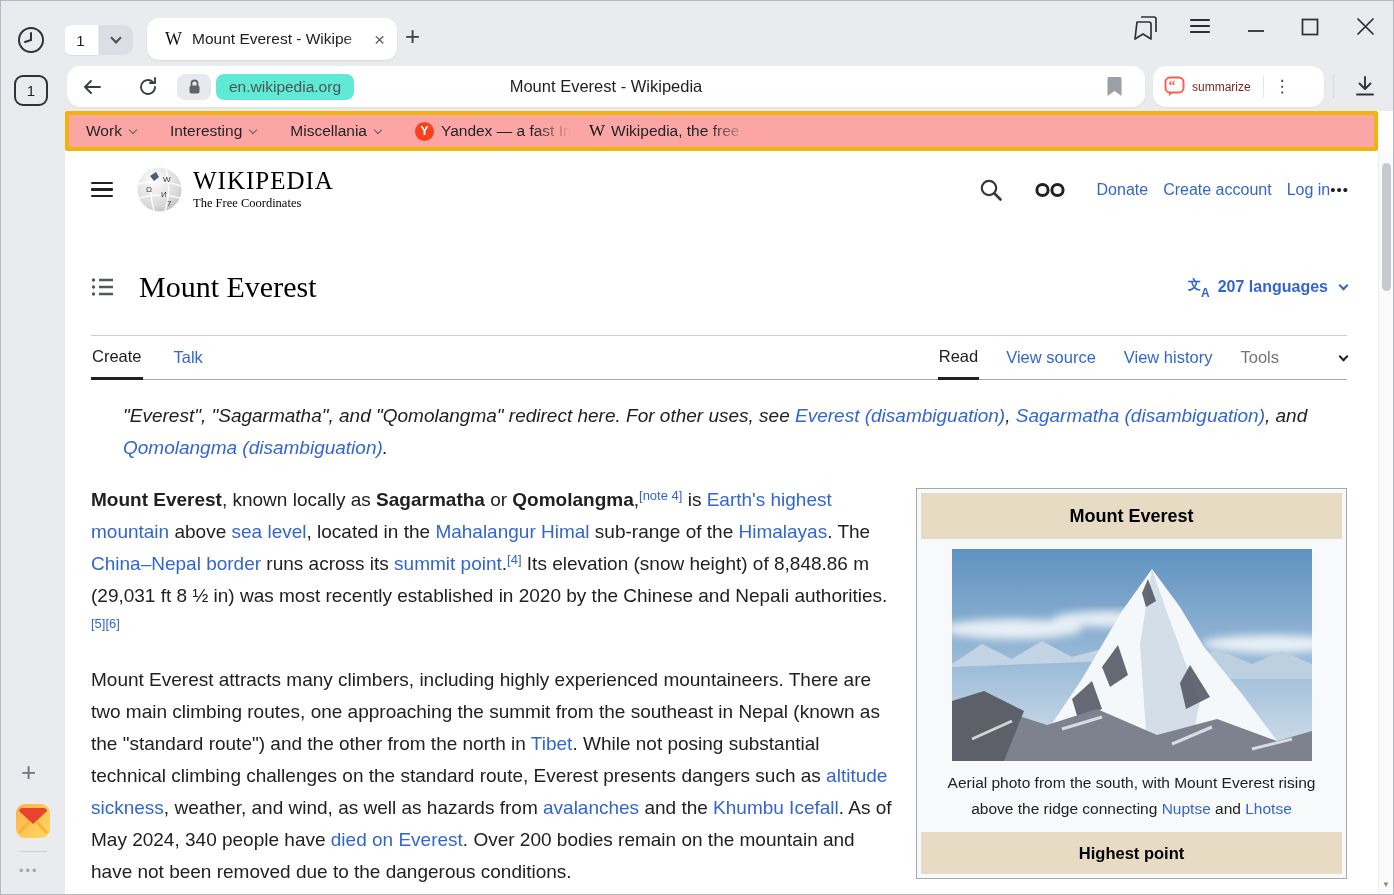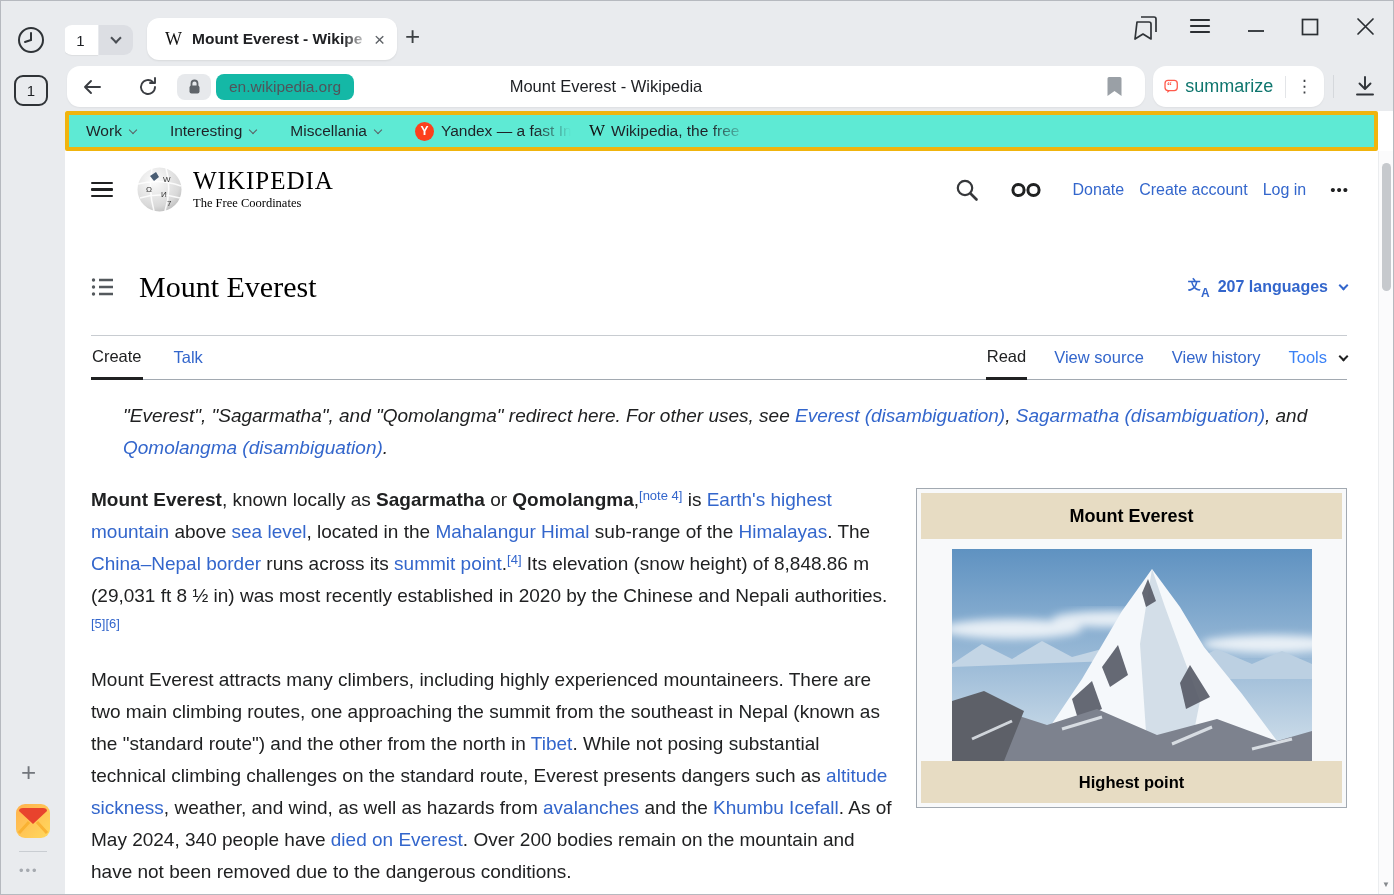--- a/index.html
+++ b/index.html
@@ -24,49 +24,49 @@
   
   .counter-group { position:absolute; left:62px; top:24px; display:flex; z-index:4; }
   .counter-num { width:35px; height:30px; background:#fff; border-radius:9px 0 0 9px; display:flex; align-items:center; justify-content:center;
      font-size:15px; color:#1d1f23; box-shadow:0 1px 1px rgba(0,0,0,.06); }
   .counter-chev { width:34px; height:30px; background:#dcdee3; border-radius:0 9px 9px 0; display:flex; align-items:center; justify-content:center; margin-left:1px; }
   .chev { width:8px; height:8px; border-right:2px solid #4a4e54; border-bottom:2px solid #4a4e54; transform:rotate(45deg); margin-top:-4px; }
   .tab { position:absolute; left:146px; top:17px; width:250px; height:42px; background:#fff; border-radius:12px;
      display:flex; align-items:center; padding:0 12px; box-shadow:0 1px 2px rgba(0,0,0,.08); z-index:4; }
   .tab-fav { font-family:"Liberation Serif", serif; font-size:18px; color:#111; margin:0 10px 0 6px; }
   .tab-title { flex:1; font-size:15.5px; color:#202124; white-space:nowrap; overflow:hidden;
-     -webkit-mask-image:linear-gradient(90deg,#000 85%,transparent); mask-image:linear-gradient(90deg,#000 85%,transparent);font-weight:bold; }
+     -webkit-mask-image:linear-gradient(90deg,#000 85%,transparent); mask-image:linear-gradient(90deg,#000 85%,transparent); }
   .tab-close { font-size:19px; color:#5f6368; font-weight:300; margin-left:4px; line-height:1; }
   .newtab { position:absolute; left:404px; top:22px; font-size:26px; font-weight:300; color:#3c4043; line-height:1; z-index:4; }
   .winicon { position:absolute; z-index:4; }
 
   
   .omnibox { position:absolute; left:66px; top:65px; width:1078px; height:41px; background:#fff; border-radius:13px;
      box-shadow:0 1px 2px rgba(0,0,0,.05); z-index:4; }
   .ob-back { position:absolute; left:14px; top:10px; }
   .ob-reload { position:absolute; left:69px; top:9px; }
   .ob-lockpill { position:absolute; left:110px; top:8px; width:34px; height:26px; border-radius:8px; background:#e7e9ec;
      display:flex; align-items:center; justify-content:center; }
-  .ob-domain { position:absolute; left:149px; top:8px; height:26px; border-radius:8px; background:#14b8a6;
+  .ob-domain { position:absolute; left:149px; top:8px; height:26px; border-radius:8px; background:#5eead4;
      display:flex; align-items:center; padding:0 13px; font-size:15.5px; color:#50545a; }
   .ob-title { position:absolute; left:0; right:0; top:0; height:41px; display:flex; align-items:center; justify-content:center;
      font-size:16.5px; color:#1d1f23; pointer-events:none; }
   .ob-flag { position:absolute; right:22px; top:10px; }
   .sum-pill { position:absolute; left:1152px; top:65px; width:171px; height:41px; background:#fff; border-radius:13px;
      display:flex; align-items:center; padding:0 11px; box-shadow:0 1px 2px rgba(0,0,0,.05); z-index:4; }
-  .sum-label { font-size:18px; color:#0f766e; margin-left:7px; }
+  .sum-label { font-size:12px; color:#7f1d1d; margin-left:7px; }
   .sum-div { width:1px; height:22px; background:#e3e5e8; margin:0 10px 0 12px; }
   .sum-kebab { font-size:17px; color:#3f4246; }
   .tb-sep { position:absolute; left:1332px; top:74px; width:1px; height:23px; background:#d5d8dc; z-index:4; }
   .tb-dl { position:absolute; left:1352px; top:74px; z-index:4; }
 
   
   .bookrow { position:absolute; left:64px; top:110px; right:0; height:40px; background:#fff; z-index:3; }
   .highlight-box { position:absolute; left:64px; top:110px; width:1313px; height:40px; border:4px solid #f0b40d; border-radius:2px;
-     display:flex; align-items:center; padding-left:17px; z-index:4; background:#5eead4; }
+     display:flex; align-items:center; padding-left:17px; z-index:4; background:#fca5a5; }
   .bm-item { display:flex; align-items:center; font-size:15.5px; color:#1f2227; }
   .bm-chev { width:6px; height:6px; border-right:1.8px solid #5b5f64; border-bottom:1.8px solid #5b5f64; transform:rotate(45deg); margin:-3px 0 0 8px; }
   .bm-gap { margin-right:34px; }
   .bm-fav-y { width:19px; height:19px; border-radius:50%; background:#fc3f1d; color:#fff; font-size:12px; font-weight:bold;
      display:flex; align-items:center; justify-content:center; margin-right:7px; }
   .bm-fav-w { font-family:"Liberation Serif", serif; font-size:17px; color:#111; margin-right:6px; }
   .bm-trunc { white-space:nowrap; overflow:hidden; -webkit-mask-image:linear-gradient(90deg,#000 72%,transparent);
      mask-image:linear-gradient(90deg,#000 72%,transparent); }
   .bm-trunc.w1 { width:130px; margin-right:18px; }
   .bm-trunc.w2 { width:137px; }
@@ -76,36 +76,36 @@
 
   .wiki-header { display:flex; align-items:center; padding:13px 44px 0 26px; height:64px; }
   .w-hamb { width:22px; }
   .w-hamb div { height:2.5px; background:#202122; margin:4px 0; border-radius:1px; }
   .w-logo { display:flex; align-items:center; margin-left:23px; }
   .w-wordblock { margin-left:10px; font-family:"Liberation Serif", serif; color:#000; }
   .w-wordmark { font-size:25px; letter-spacing:1px; line-height:1.05; }
   .w-tagline { font-size:12.5px; margin-top:1px; }
   .w-spacer { flex:1; }
   .w-hicon { margin-right:32px; }
-  .w-links { display:flex; gap:15px; font-size:16px; color:#3366cc; margin-right:24px; }
+  .w-links { display:flex; gap:15px; font-size:16px; color:#3366cc; }
   .w-dots { font-size:15px; color:#202122; letter-spacing:1px; }
 
   .title-row { display:flex; align-items:center; padding:35px 46px 6px 26px; }
   .w-h1 { font-family:"Liberation Serif", serif; font-size:30px; font-weight:400; color:#000; margin-left:25px; line-height:1.1; }
   .lang-btn { display:flex; align-items:center; color:#3366cc; font-size:16px; font-weight:bold; }
   .lang-chev { width:7px; height:7px; border-right:2px solid #3366cc; border-bottom:2px solid #3366cc; transform:rotate(45deg); margin:-3px 0 0 12px; }
 
   .w-divider { border:0; border-top:1px solid #c8ccd1; margin:6px 46px 0 26px; }
   .tabs-row { display:flex; align-items:stretch; margin:0 46px 0 26px; border-bottom:1px solid #a2a9b1; height:44px; font-size:16.5px; }
   .wtab { display:flex; align-items:center; margin-right:30px; }
   .wtab.right { margin-right:0; margin-left:26px; }
   .wtab .lbl { padding:0 1px; }
   .wtab.active { border-bottom:3px solid #202122; margin-bottom:-1px; color:#202122; }
   .wtab.bluelink { color:#3366cc; }
-  .wtab.plain { color:#3b82f6; }
+  .wtab.plain { color:#737373;gap:48px; }
   .tools-chev { width:7px; height:7px; border-right:2px solid #202122; border-bottom:2px solid #202122; transform:rotate(45deg); margin:-3px 0 0 12px; }
 
   .subtitle-row { display:flex; justify-content:space-between; align-items:center; margin:15px 46px 0 26px; font-size:15.5px; }
   .coords { display:flex; align-items:center; font-size:14.5px; color:#3366cc; }
   .coords .txt { margin:0 5px; }
   .lockbadge { margin-left:8px; }
 
   .article { margin:6px 46px 0 26px; font-size:19px; line-height:32px; color:#202122; }
   .hatnote { font-style:italic; margin:20px 0 20px 32px; }
   .wlink { color:#3366cc; }
@@ -394,20 +394,21 @@
           <polygon points="0,212 0,182 45,160 95,176 145,160 205,186 265,170 325,192 360,182 360,212" fill="#7d828e"></polygon>
           <polygon points="0,212 0,152 32,142 72,162 52,212" fill="#5d6068"></polygon>
           <g stroke="#eef3f7" stroke-width="3" opacity="0.8">
             <path d="M20,190 L60,172" fill="none"></path>
             <path d="M110,180 L150,168" fill="none"></path>
             <path d="M220,195 L260,178" fill="none"></path>
             <path d="M300,200 L340,190" fill="none"></path>
           </g>
         </svg>
       </div>
+      <div class="ib-caption"><span>Aerial photo from the south, with Mount Everest rising above the ridge connecting </span><span class="wlink">Nuptse</span><span> and </span><span class="wlink">Lhotse</span></div>
       <div class="ib-sec">Highest point</div>
 
     </div>
 
     <p><b>Mount Everest</b><span>, known locally as </span><b>Sagarmatha</b><span> or </span><b>Qomolangma</b><span>,</span><sup class="wlink ref">[note 4]</sup><span> is </span><span class="wlink">Earth's highest mountain</span><span> above </span><span class="wlink">sea level</span><span>, located in the </span><span class="wlink">Mahalangur Himal</span><span> sub-range of the </span><span class="wlink">Himalayas</span><span>. The </span><span class="wlink">China–Nepal border</span><span> runs across its </span><span class="wlink">summit point</span><span>.</span><sup class="wlink ref">[4]</sup><span> Its elevation (snow height) of 8,848.86 m (29,031 ft 8 ½ in) was most recently established in 2020 by the Chinese and Nepali authorities.</span><sup class="wlink ref">[5]</sup><sup class="wlink ref">[6]</sup></p>
     <p><span>Mount Everest attracts many climbers, including highly experienced mountaineers. There are two main climbing routes, one approaching the summit from the southeast in Nepal (known as the "standard route") and the other from the north in </span><span class="wlink">Tibet</span><span>. While not posing substantial technical climbing challenges on the standard route, Everest presents dangers such as </span><span class="wlink">altitude sickness</span><span>, weather, and wind, as well as hazards from </span><span class="wlink">avalanches</span><span> and the </span><span class="wlink">Khumbu Icefall</span><span>. As of May 2024, 340 people have </span><span class="wlink">died on Everest</span><span>. Over 200 bodies remain on the mountain and have not been removed due to the dangerous conditions.</span></p>
   </div>
 
   <div class="sb">
     <div class="sb-thumb"></div>

